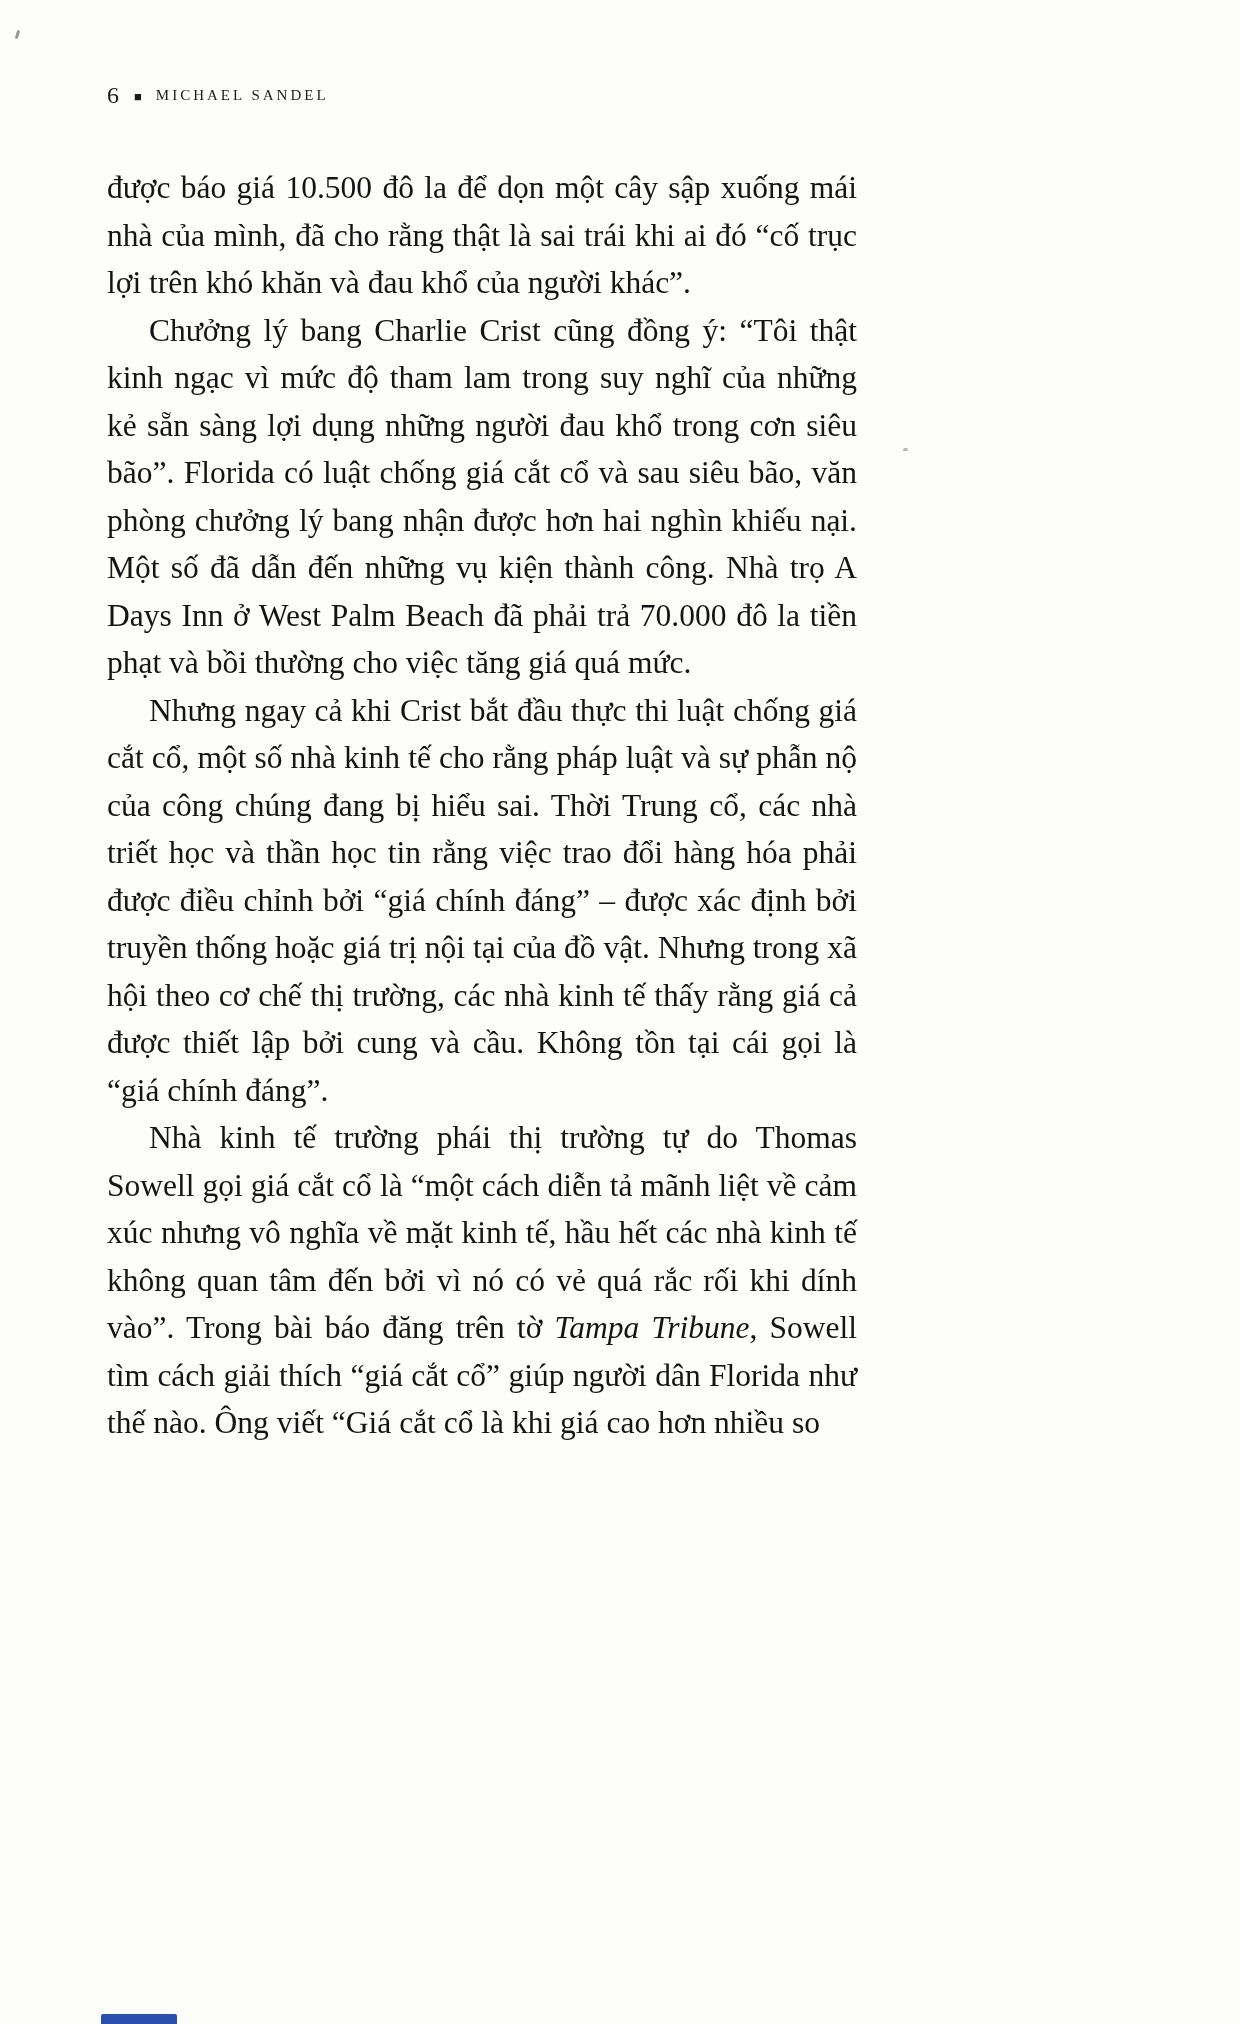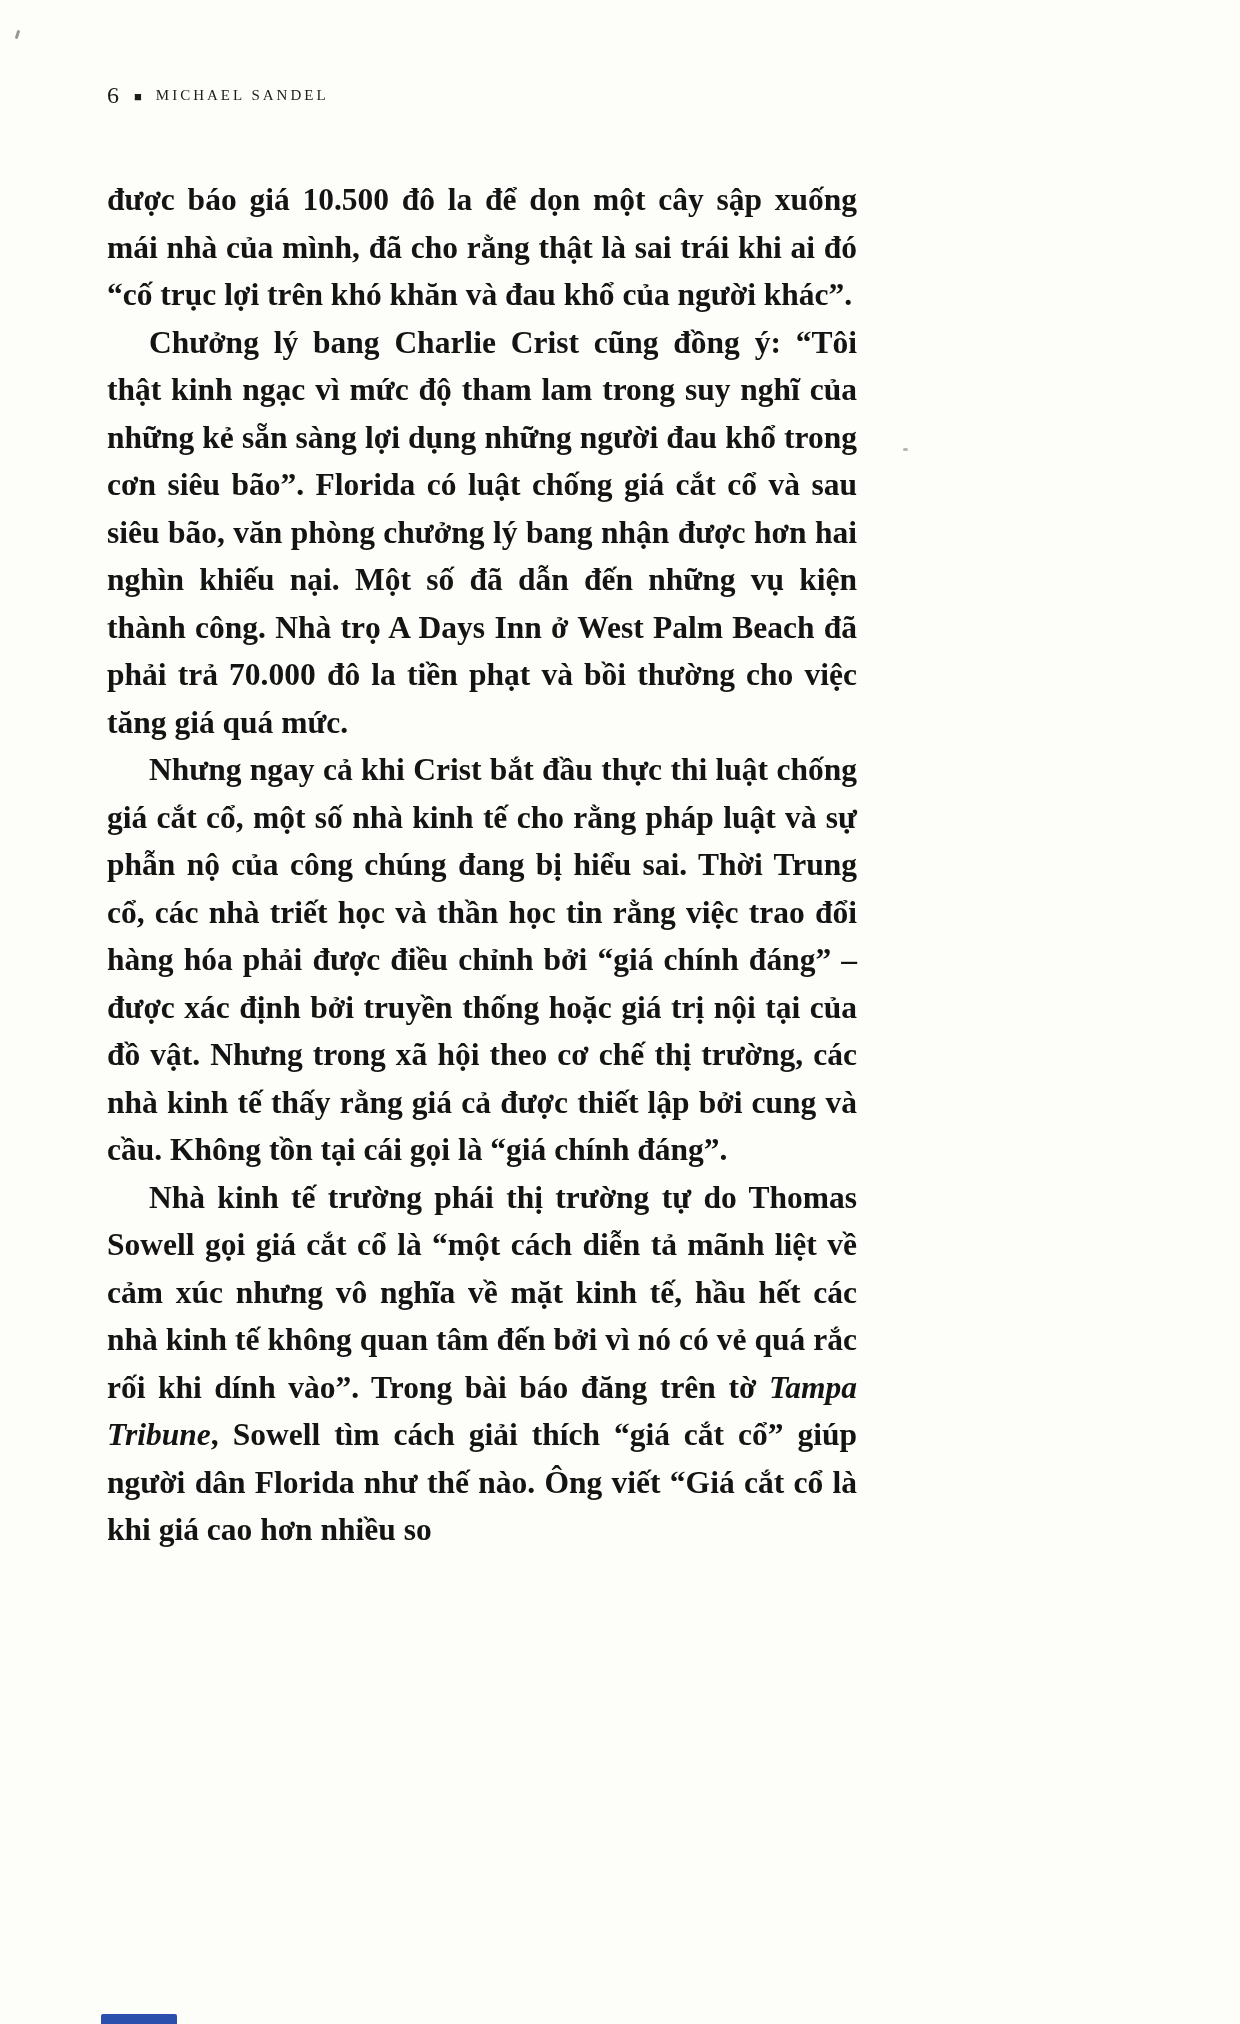--- a/index.html
+++ b/index.html
@@ -37,28 +37,27 @@
     transform: translateY(1px);
   }
   .running-title {
     letter-spacing: 3px;
     font-variant: normal;
     text-transform: uppercase;
     font-size: 15px;
   }
   .text-block {
     position: absolute;
-    top: 176px;
+    top: 164px;
     left: 107px;
     width: 750px;
     font-size: 31.5px;
     line-height: 47.5px;
     text-align: justify;
     color: #141414;
-    font-weight: bold;
   }
   .text-block p {
     margin: 0;
     padding: 0;
     text-indent: 42px;
   }
   .text-block p.no-indent {
     text-indent: 0;
   }
   .text-block em {

